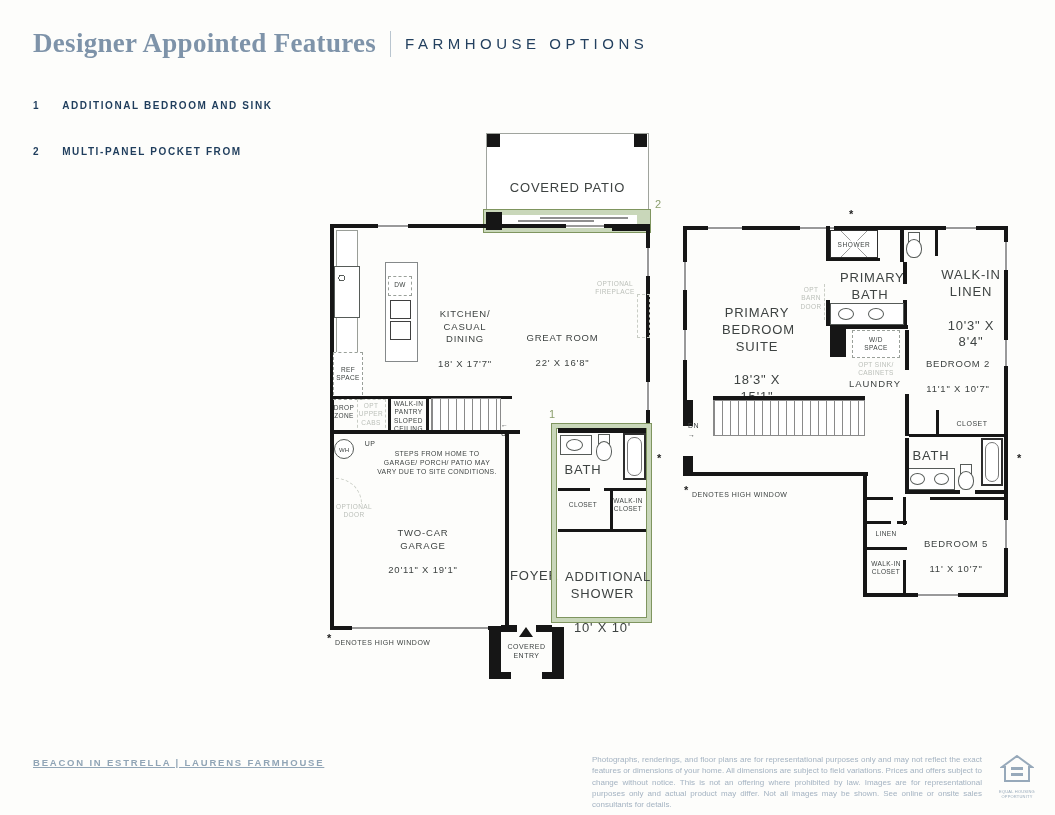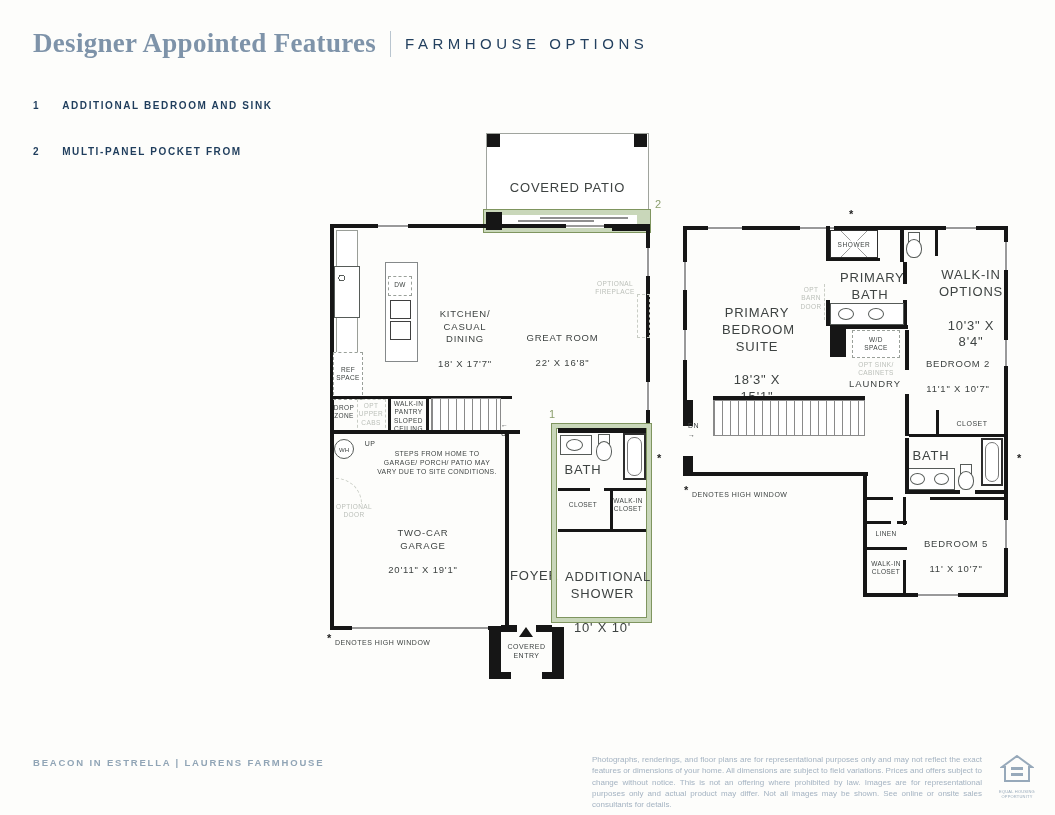--- a/index.html
+++ b/index.html
@@ -55,21 +55,21 @@
 
   
   .opt-band { position:absolute; background:#c9d7ba; border:1px solid #7f955f; }
   .opt-band .inner { position:absolute; background:#fff; }
   .opt-room { position:absolute; border:5px solid #c9d7ba; }
   .opt-room::before { content:""; position:absolute; inset:-5px; border:1px solid #7f955f; }
   .opt-room::after  { content:""; position:absolute; inset:0; border:1px solid #7f955f; }
   .doorline { position:absolute; height:2px; background:#8f8f8f; }
 
   
-  .foot1 { position:absolute; left:33px; top:757px; font-size:9.5px; font-weight:700; letter-spacing:1.8px; color:#91a5b6; }
+  .foot1 { position:absolute; left:33px; top:757px; font-size:9.5px; font-weight:700; letter-spacing:1.8px; color:#91a5b6;text-decoration:underline; }
   .foot2 { position:absolute; left:33px; top:772px; font-size:9.5px; font-weight:700; letter-spacing:1.8px; color:#7d95ac; }
   .disclaimer { position:absolute; left:592px; top:754px; width:390px; font-size:8px; line-height:1.42; color:#a4b3c2; text-align:justify; }
   .eho { position:absolute; left:997px; top:755px; width:40px; text-align:center; color:#97a9ba; }
   .eho .txt { font-size:4px; letter-spacing:0.2px; line-height:1.2; white-space:pre-line; margin-top:1px; }
 </style>
 </head>
 <body>
 
 <div id="page">
 
@@ -241,21 +241,21 @@
     <i style="left:826px;top:226px;width:4px;height:34px;"></i>
     <div class="shower" style="left:830px;top:230px;width:48px;height:28px;">
       <span class="chip">SHOWER</span>
     </div>
     <i style="left:826px;top:258px;width:54px;height:3px;"></i>
     <div class="wc" style="left:906px;top:232px;width:16px;height:26px;"></div>
     <i style="left:900px;top:226px;width:4px;height:36px;"></i>
     <i style="left:935px;top:226px;width:3px;height:30px;"></i>
     <div class="lbl md" style="left:938px;top:250px;width:66px;">
       <span>WALK-IN
-OPTIONS</span>
+LINEN</span>
       <span>10'3" X 8'4"</span>
     </div>
     <div class="lbl md" style="left:840px;top:270px;width:60px;">PRIMARY
 BATH</div>
     <div class="lbl md" style="left:722px;top:288px;width:70px;">
       <span>PRIMARY
 BEDROOM
 SUITE</span>
       <span>18'3" X 15'1"</span>
     </div>

